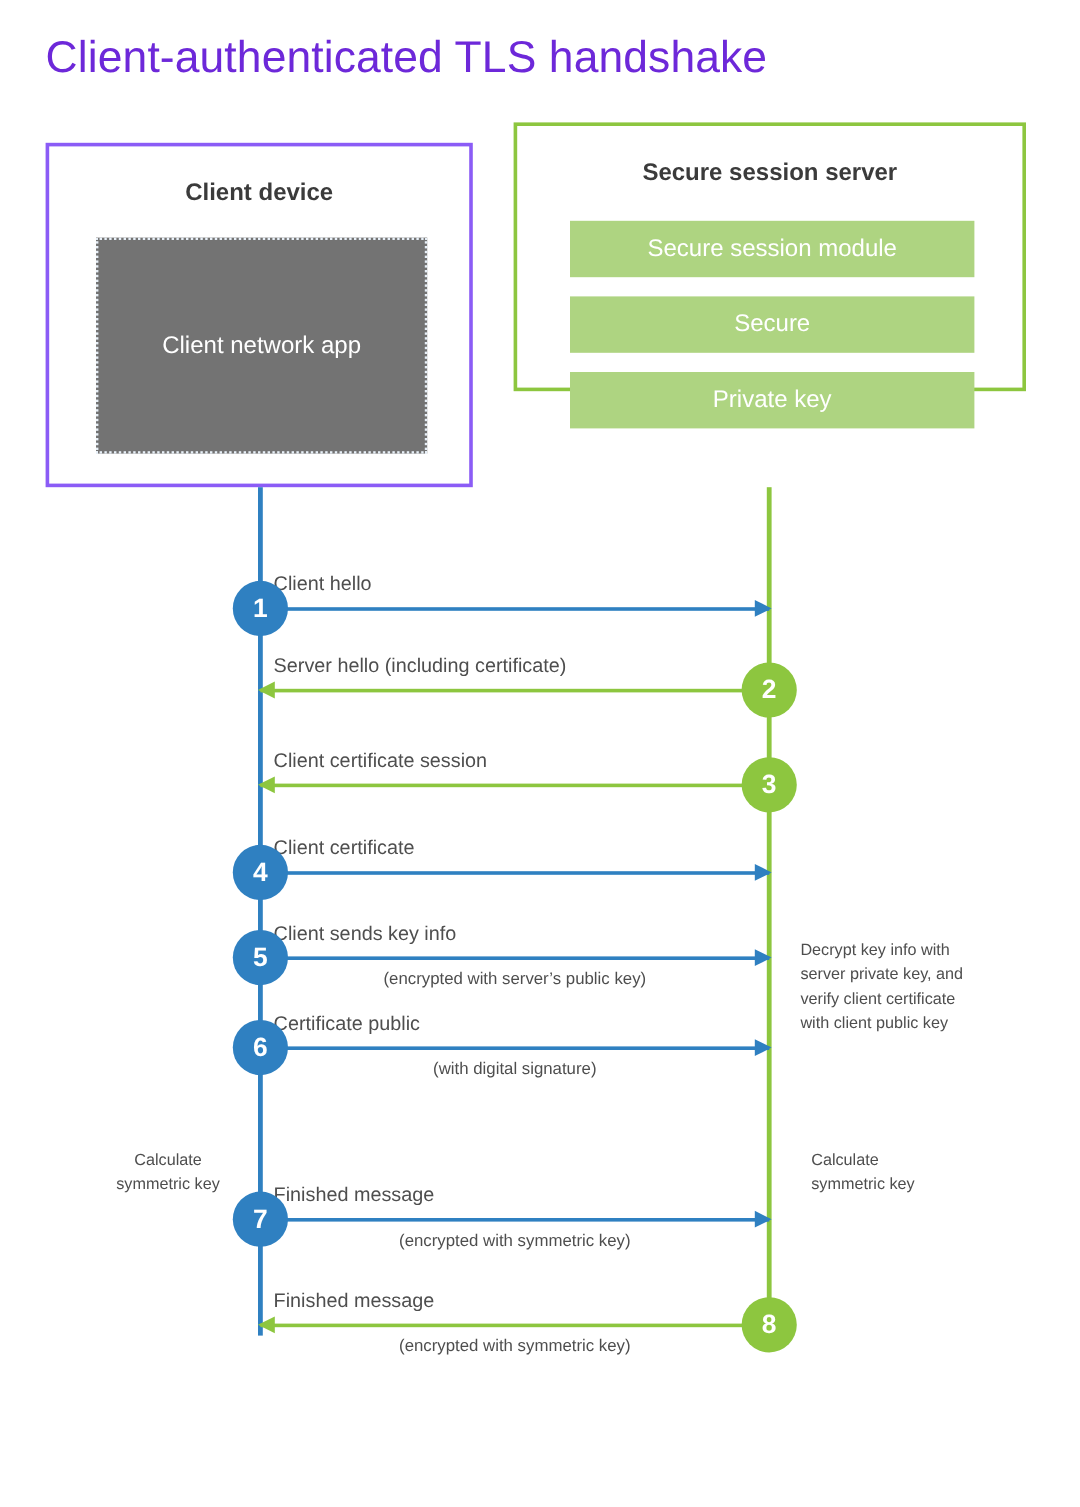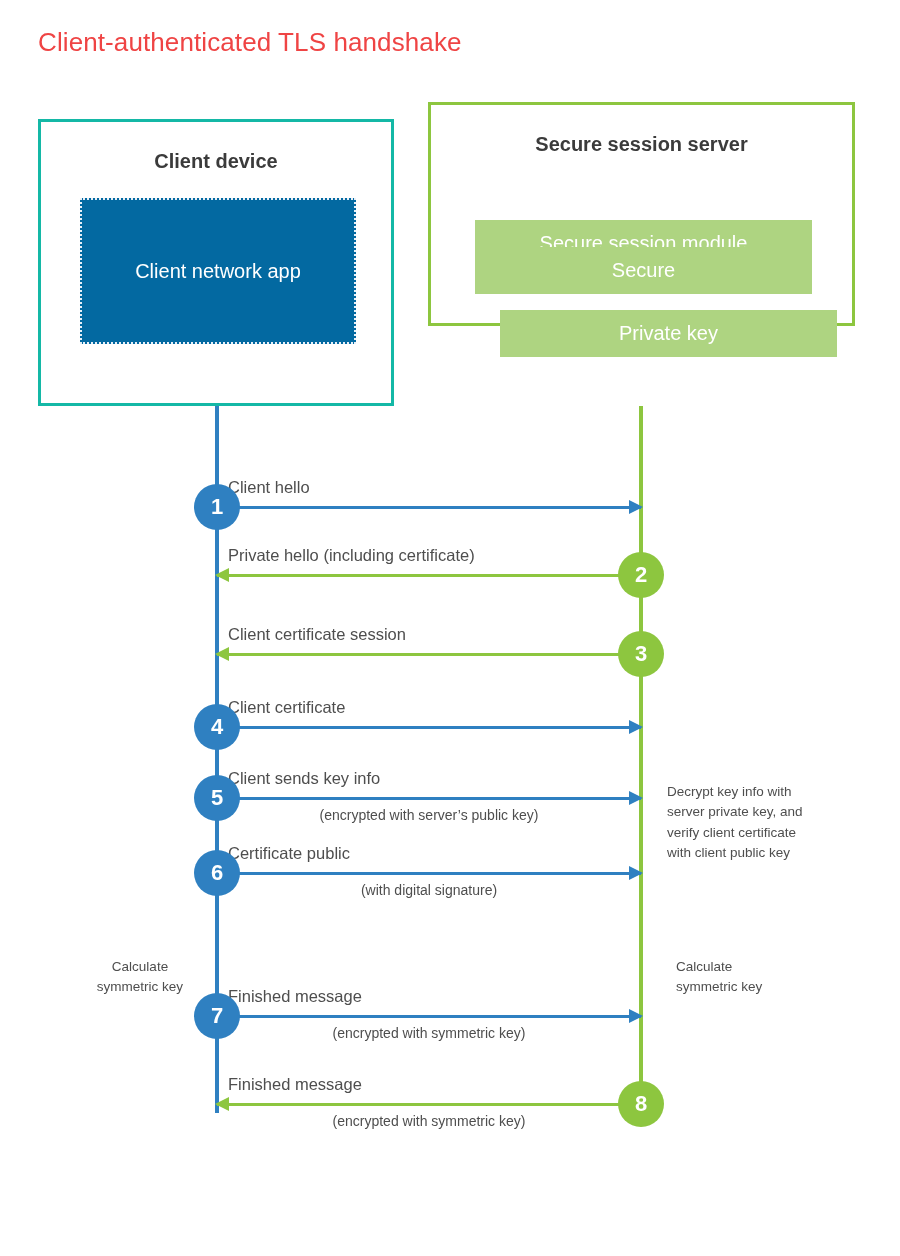--- a/index.html
+++ b/index.html
@@ -12,40 +12,40 @@
     height: 1256px;
     position: relative;
     font-family: "Liberation Sans", sans-serif;
     overflow: hidden;
   }
 
   #page-title {
     position: absolute;
     left: 38px;
     top: 27px;
-    font-size: 26px;
+    font-size: 37px;
     font-weight: 300;
     letter-spacing: 0.1px;
-    color: #ef4444;
+    color: #6d28d9;
     white-space: nowrap;
     text-align: center;
   }
 
   
   .party-box {
     position: absolute;
     background: #ffffff;
     box-sizing: border-box;
   }
   #client-box {
     left: 38px;
     top: 119px;
     width: 356px;
     height: 287px;
-    border: 3px solid #14b8a6;
+    border: 3px solid #8b5cf6;
   }
   #server-box {
     left: 428px;
     top: 102px;
     width: 427px;
     height: 224px;
     border: 3px solid #8dc63f;
   }
   .party-title {
     position: absolute;
@@ -56,22 +56,22 @@
     font-size: 20px;
     font-weight: bold;
     color: #3b3b3b;
   }
 
   #client-app {
     position: absolute;
     left: 39px;
     top: 76px;
     width: 276px;
-    height: 146px;
-    background: #0369a1;
+    height: 180px;
+    background: #737373;
     border: 2px dotted #e8f0f8;
     box-sizing: border-box;
     display: flex;
     align-items: center;
     justify-content: center;
     text-align: left;
     color: #ffffff;
     font-size: 20px;
     font-weight: 300;
     line-height: 1.35;
@@ -83,23 +83,23 @@
     width: 337px;
     height: 47px;
     background: #aed481;
     display: flex;
     align-items: center;
     justify-content: center;
     color: #ffffff;
     font-size: 20px;
     font-weight: 300;
   }
-  #server-bar-0 { top: 79px; margin-top: 36px; }
+  #server-bar-0 { top: 79px; }
   #server-bar-1 { top: 142px; }
-  #server-bar-2 { top: 205px; margin-left: 25px; }
+  #server-bar-2 { top: 205px; }
 
   
   .lifeline {
     position: absolute;
     width: 4px;
   }
   #lifeline-client {
     left: 215px;
     top: 406px;
     height: 707px;
@@ -247,21 +247,21 @@
 <div id="messages">
     <div class="msg-row" style="top: 507px;">
       <div class="msg-line to-server"></div>
       <div class="arrowhead right"></div>
       <div class="msg-label">Client hello</div>
       <div class="step-circle client-side">1</div>
     </div>
     <div class="msg-row" style="top: 575px;">
       <div class="msg-line to-client"></div>
       <div class="arrowhead left"></div>
-      <div class="msg-label">Private hello (including certificate)</div>
+      <div class="msg-label">Server hello (including certificate)</div>
       <div class="step-circle server-side">2</div>
     </div>
     <div class="msg-row" style="top: 654px;">
       <div class="msg-line to-client"></div>
       <div class="arrowhead left"></div>
       <div class="msg-label">Client certificate session</div>
       <div class="step-circle server-side">3</div>
     </div>
     <div class="msg-row" style="top: 727px;">
       <div class="msg-line to-server"></div>

